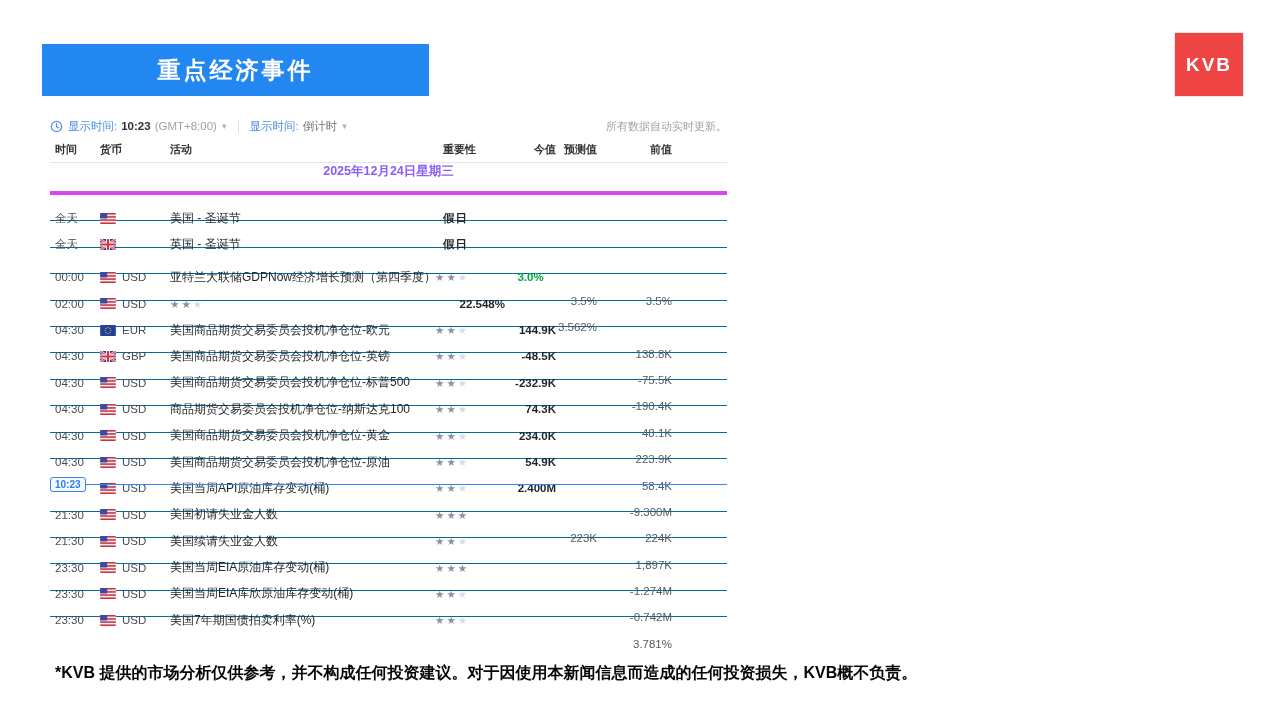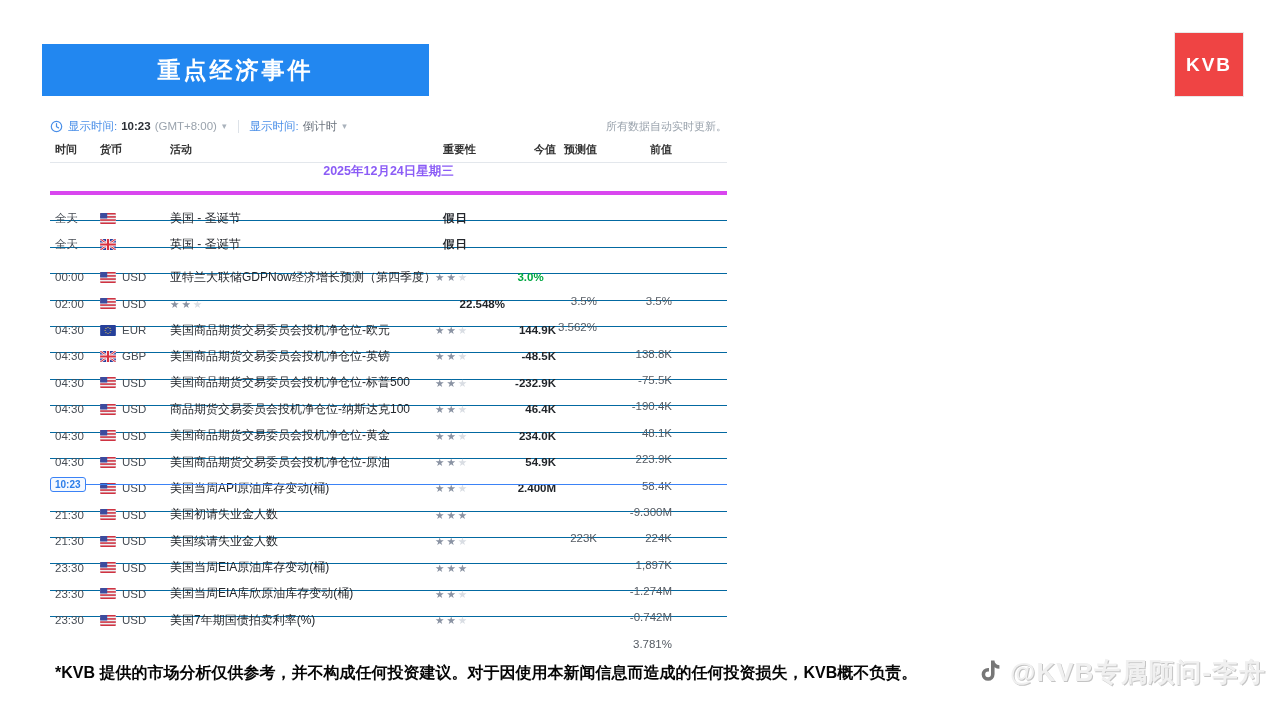--- a/index.html
+++ b/index.html
@@ -266,21 +266,21 @@
                 <rect y="4" width="20" height="2"></rect>
                 <rect y="8" width="20" height="2"></rect>
                 <rect y="12" width="20" height="2"></rect>
               </g>
               <rect width="9" height="7" fill="#3c4b9e"></rect>
             </svg>
           </span>
     <span class="c-code">USD</span>
     <span class="c-act"><span class="act-text">商品期货交易委员会投机净仓位-纳斯达克100</span><span class="act-suffix"></span></span>
     <span class="c-stars"><span class="s-on">★</span><span class="s-on">★</span><span class="s-off">★</span></span>
-    <span class="c-actual">46.4K</span>
+    <span class="c-actual">74.3K</span>
     <span class="c-forecast"></span>
     <span class="c-prev">48.1K</span>
   </div>
         <div class="trow grid">
     <span class="c-time">04:30</span>
     <span class="c-flag">
             <svg width="16" height="11" viewBox="0 0 20 14">
               <rect width="20" height="14" fill="#eef1f4"></rect>
               <g fill="#cf3342">
                 <rect y="0" width="20" height="2"></rect>
@@ -447,22 +447,14 @@
     <span class="c-stars"><span class="s-on">★</span><span class="s-on">★</span><span class="s-off">★</span></span>
     <span class="c-actual"></span>
     <span class="c-forecast"></span>
     <span class="c-prev">3.781%</span>
   </div>
       </div>
   </div>
 
   <div class="footer">*KVB 提供的市场分析仅供参考，并不构成任何投资建议。对于因使用本新闻信息而造成的任何投资损失，KVB概不负责。</div>
 
-  <div class="watermark">
-    <span class="wm-icon">
-      <svg width="27" height="27" viewBox="0 0 24 24">
-          <path d="M16.6 5.82A4.28 4.28 0 0 1 15.54 3h-3.09v12.4a2.59 2.59 0 1 1-2.59-2.59c.27 0 .53.04.78.12v-3.2c-.26-.04-.52-.06-.78-.06a5.76 5.76 0 1 0 5.76 5.76V9.01a7.35 7.35 0 0 0 4.3 1.38V7.3c-1.32 0-2.53-.56-3.32-1.48z"></path>
-        </svg>
-    </span>
-    <span class="wm-text">@KVB专属顾问-李舟</span>
-  </div>
 
 </div>
 
 </body></html>

